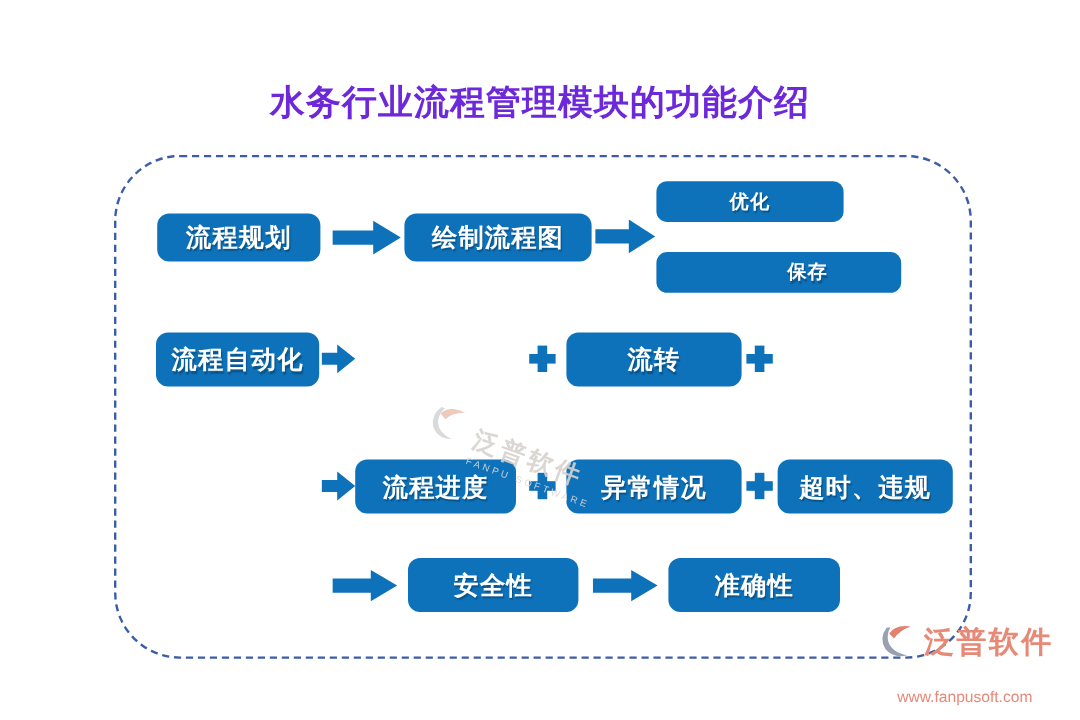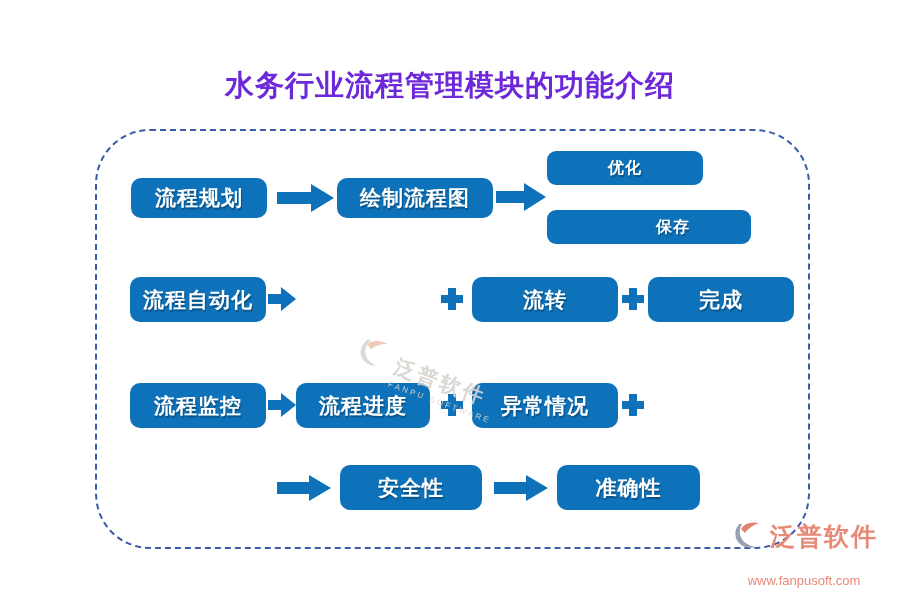--- a/index.html
+++ b/index.html
@@ -88,32 +88,31 @@
 
   <div class="box" style="left:130px;top:277px;width:136px;height:45px;">流程自动化</div>
   <div class="arrow" style="left:268px;top:285px;">
     <svg width="28" height="28" viewBox="0 0 28 28">
         <path d="M0 9 H13 V2 L28 14 L13 26 V19 H0 Z" fill="#0d72ba"></path>
       </svg>
   </div>
   <div class="plus" style="left:441px;top:288px;"></div>
   <div class="box" style="left:472px;top:277px;width:146px;height:45px;">流转</div>
   <div class="plus" style="left:622px;top:288px;"></div>
-  <div class="box" style="left:648px;top:277px;width:146px;height:45px;">完成</div>
 
-  <div class="box" style="left:130px;top:383px;width:136px;height:45px;">流程监控</div>
   <div class="arrow" style="left:268px;top:391px;">
     <svg width="28" height="28" viewBox="0 0 28 28">
         <path d="M0 9 H13 V2 L28 14 L13 26 V19 H0 Z" fill="#0d72ba"></path>
       </svg>
   </div>
   <div class="box" style="left:296px;top:383px;width:134px;height:45px;">流程进度</div>
   <div class="plus" style="left:441px;top:394px;"></div>
   <div class="box" style="left:472px;top:383px;width:146px;height:45px;">异常情况</div>
   <div class="plus" style="left:622px;top:394px;"></div>
+  <div class="box" style="left:648px;top:383px;width:146px;height:45px;">超时、违规</div>
 
   <div class="arrow" style="left:277px;top:473px;">
     <svg width="54" height="30" viewBox="0 0 54 30">
         <path d="M0 9 H32 V2 L54 15 L32 28 V21 H0 Z" fill="#0d72ba"></path>
       </svg>
   </div>
   <div class="box" style="left:340px;top:465px;width:142px;height:45px;">安全性</div>
   <div class="arrow" style="left:494px;top:473px;">
     <svg width="54" height="30" viewBox="0 0 54 30">
         <path d="M0 9 H32 V2 L54 15 L32 28 V21 H0 Z" fill="#0d72ba"></path>

